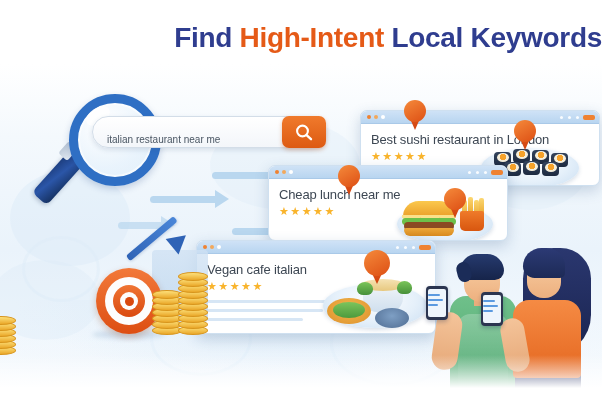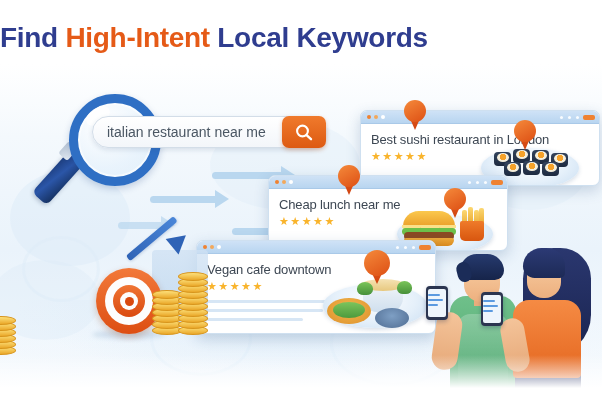--- a/index.html
+++ b/index.html
@@ -19,21 +19,21 @@
   .bg-blob{position:absolute;border-radius:50%;background:#dcebf8;opacity:.55;filter:blur(0.4px);}
   .bg-ring{position:absolute;border-radius:50%;border:3px solid #dceaf7;opacity:.55;}
   .bg-wave{position:absolute;left:-40px;right:-40px;height:120px;
     background:radial-gradient(ellipse 60% 100% at 50% 0%, rgba(214,233,248,.75), rgba(214,233,248,0) 70%);}
   .arrow{position:absolute;height:0;}
   .arrow i{display:block;height:7px;border-radius:4px;background:#b9d7ef;}
   .arrow b{position:absolute;right:-9px;top:-6px;width:0;height:0;
     border-top:9px solid transparent;border-bottom:9px solid transparent;border-left:14px solid #b9d7ef;}
 
   
-  .head{position:absolute;left:0;right:0;top:22px;text-align:left;z-index:40;}
+  .head{position:absolute;left:0;right:0;top:22px;text-align:right;z-index:40;}
   .h1{font-size:28px;font-weight:bold;letter-spacing:-.3px;line-height:1.12;}
   .h1 .navy{color:#2f3d8f;}
   .h1 .orange{color:#e55a17;}
   .h2{margin-top:7px;font-size:19px;color:#5e6b7a;letter-spacing:-.1px;}
 
   
   .mag-handle{position:absolute;left:48px;top:150px;width:20px;height:56px;border-radius:6px;
     background:linear-gradient(100deg,#1b3a78 0%,#2b56a8 45%,#15305f 100%);
     transform:rotate(42deg);box-shadow:0 2px 4px rgba(20,40,80,.25);}
   .mag-neck{position:absolute;left:62px;top:143px;width:12px;height:16px;border-radius:3px;
@@ -42,21 +42,21 @@
     border:9px solid #2f6fc4;
     background:radial-gradient(circle at 34% 30%, rgba(255,255,255,.92), rgba(226,240,252,.55) 60%, rgba(205,228,248,.42));
     box-shadow:0 3px 7px rgba(30,70,130,.22), inset 0 0 0 2px rgba(255,255,255,.6);}
   .mag-ring:after{content:"";position:absolute;left:7px;top:5px;width:26px;height:16px;border-radius:50%;
     background:rgba(255,255,255,.8);transform:rotate(-32deg);}
 
   
   .searchbar{position:absolute;left:92px;top:116px;width:232px;height:30px;z-index:35;
     border-radius:16px;background:linear-gradient(180deg,#ffffff,#f3f6fa);
     border:1px solid #d3dde8;box-shadow:0 2px 5px rgba(40,70,110,.14);}
-  .search-text{position:absolute;left:14px;top:0;height:30px;line-height:30px;font-size:14px;color:#4a5663;white-space:nowrap;}
+  .search-text{position:absolute;left:14px;top:8px;height:30px;line-height:30px;font-size:10px;color:#4a5663;white-space:nowrap;}
   .search-btn{position:absolute;right:-1px;top:-1px;width:44px;height:32px;border-radius:7px;
     background:linear-gradient(180deg,#f07a2c,#dd5a12);box-shadow:0 2px 4px rgba(180,70,10,.3);}
   .search-btn svg{position:absolute;left:12px;top:7px;}
 
   
   .card{position:absolute;border-radius:7px;background:#ffffff;overflow:hidden;
     box-shadow:0 5px 14px rgba(40,80,130,.22);border:1px solid #cfe0f0;}
   .card .bar{height:12px;background:linear-gradient(180deg,#cfe2f6,#b8d5f0);position:relative;
     border-bottom:1px solid #a9c9e8;}
   .dot{position:absolute;top:4px;width:4px;height:4px;border-radius:50%;}
@@ -65,21 +65,21 @@
   .pill{position:absolute;top:3.5px;width:12px;height:5px;border-radius:2px;background:#ef8232;}
   .card .body{position:relative;padding:8px 10px 9px 10px;}
   .c-title{font-size:13px;color:#3d4753;white-space:nowrap;letter-spacing:-.15px;}
   .stars{margin-top:4px;color:#f9b42c;font-size:11px;letter-spacing:1.5px;line-height:1;}
   .line{height:3px;border-radius:2px;background:#d7e6f5;margin-top:6px;}
 
   
   #card1{left:360px;top:110px;width:238px;height:74px;}
   #card1 .body{height:62px;}
   
-  #card2{left:268px;top:175px;width:238px;height:74px;}
+  #card2{left:268px;top:165px;width:238px;height:74px;}
   #card2 .body{height:62px;}
   
   #card3{left:196px;top:240px;width:238px;height:92px;}
   #card3 .body{height:80px;}
 
   
   .pin{position:absolute;width:22px;height:30px;z-index:38;}
   .pin .head{position:absolute;left:0;top:0;width:22px;height:22px;border-radius:50% 50% 50% 50%;
     background:linear-gradient(150deg,#f58a3b,#dd4f14);}
   .pin .tip{position:absolute;left:4px;top:14px;width:14px;height:16px;
@@ -292,21 +292,21 @@
     <div class="bar">
       <span class="dot d1"></span>
       <span class="dot d2"></span>
       <span class="dot d3"></span>
       <span class="minidot" style="right:36px;"></span>
       <span class="minidot" style="right:28px;"></span>
       <span class="minidot" style="right:20px;"></span>
       <span class="pill" style="right:4px;"></span>
     </div>
     <div class="body">
-      <div class="c-title">Vegan cafe downtown</div>
+      <div class="c-title">Vegan cafe italian</div>
       <div class="stars">★★★★★</div>
       <div class="line" style="width:126px;margin-top:8px;"></div>
       <div class="line" style="width:116px;"></div>
       <div class="line" style="width:96px;"></div>
       <div class="plate" style="left:126px;top:30px;width:104px;height:44px;"></div>
       <div class="vegbowl" style="left:166px;top:32px;"></div>
       <div class="greens" style="left:160px;top:28px;width:16px;height:13px;"></div>
       <div class="greens" style="left:200px;top:27px;width:15px;height:13px;"></div>
       <div class="toast" style="left:130px;top:44px;"></div>
       <div class="sidedish" style="left:178px;top:54px;"></div>

